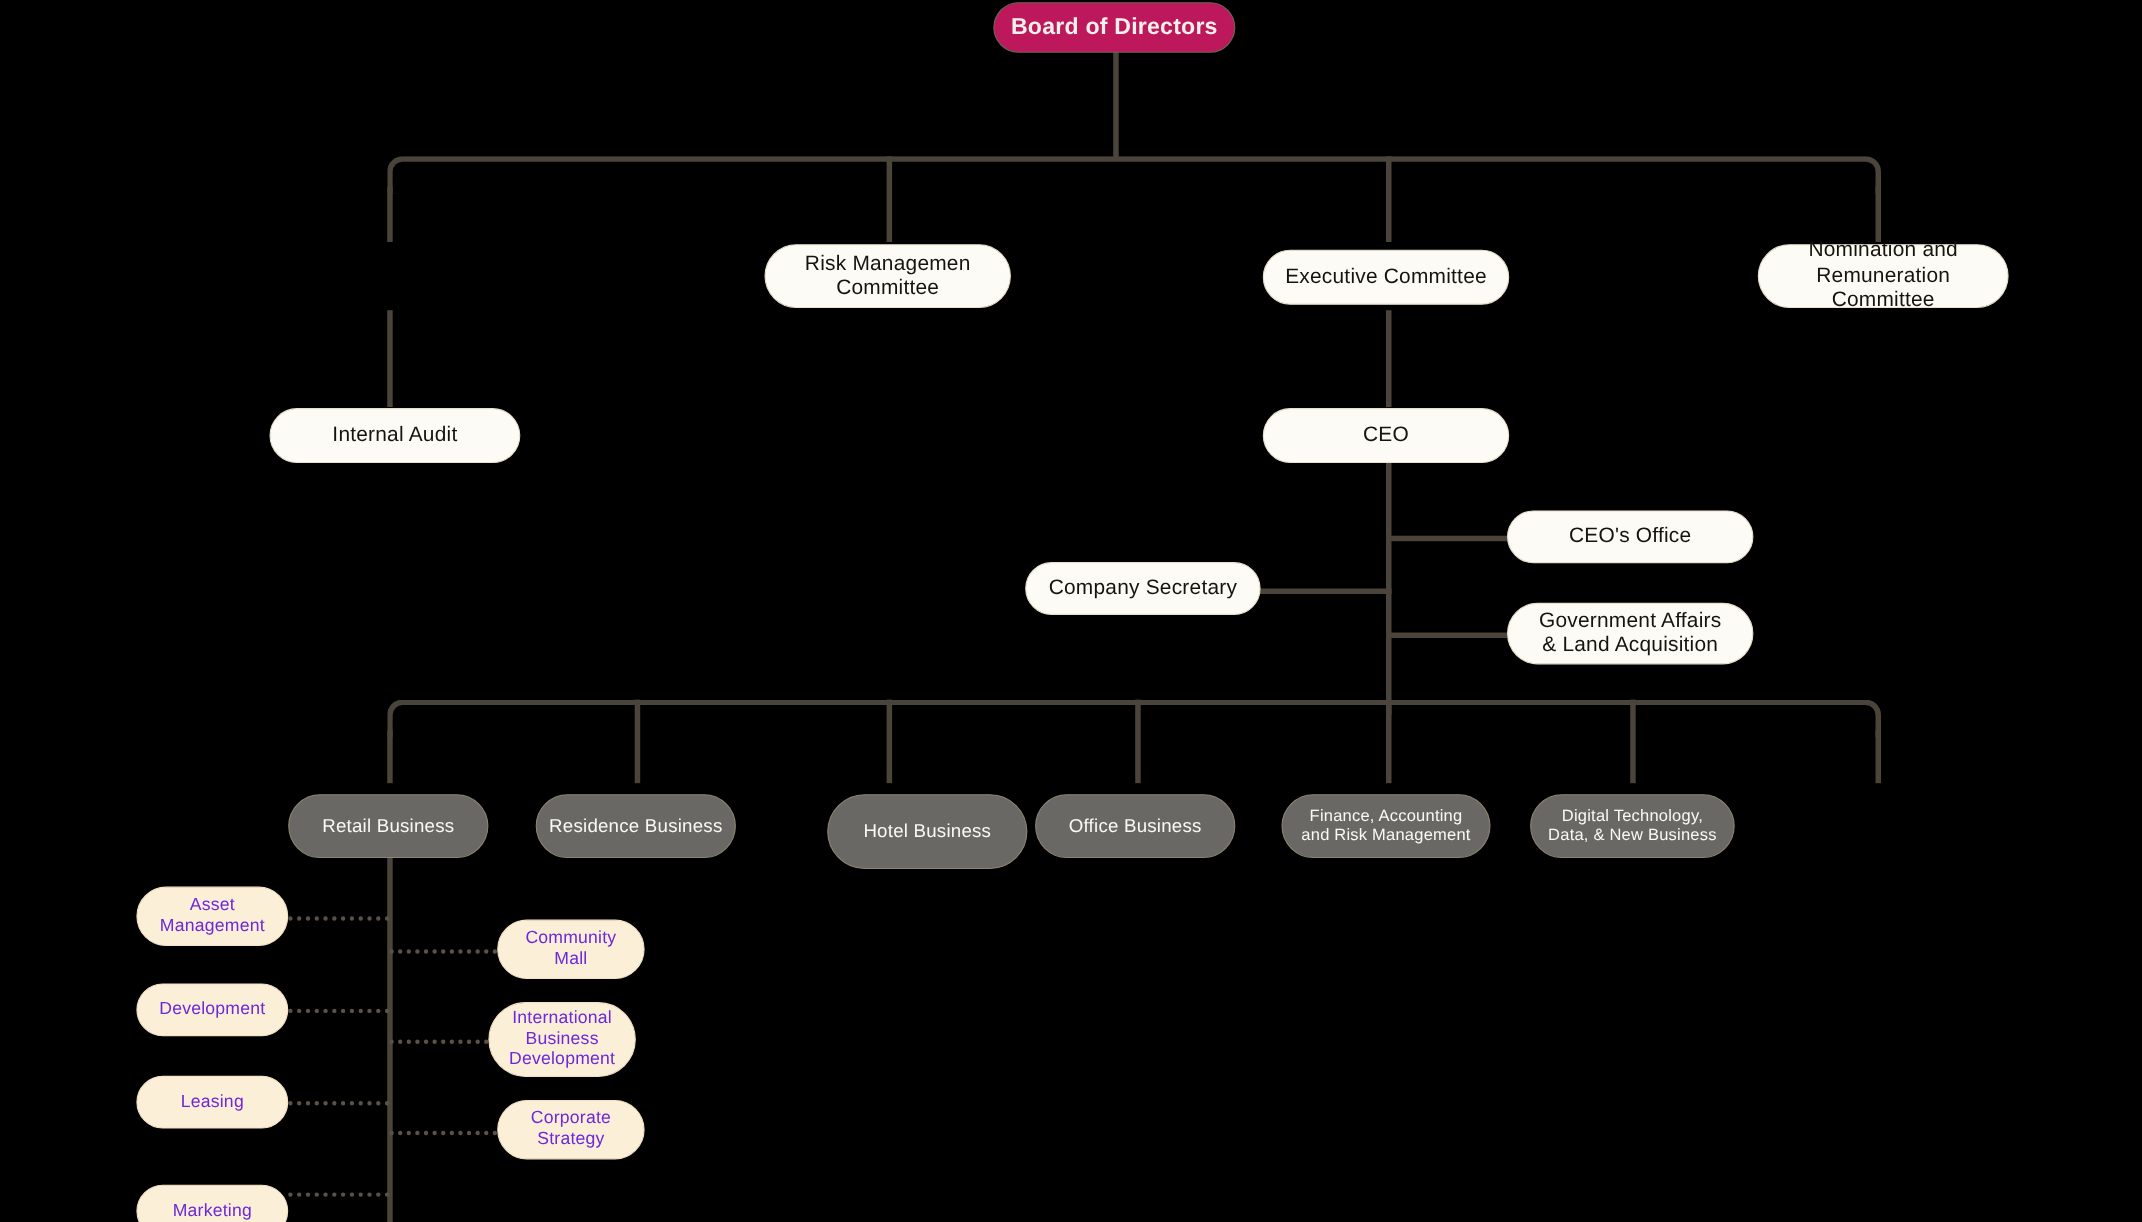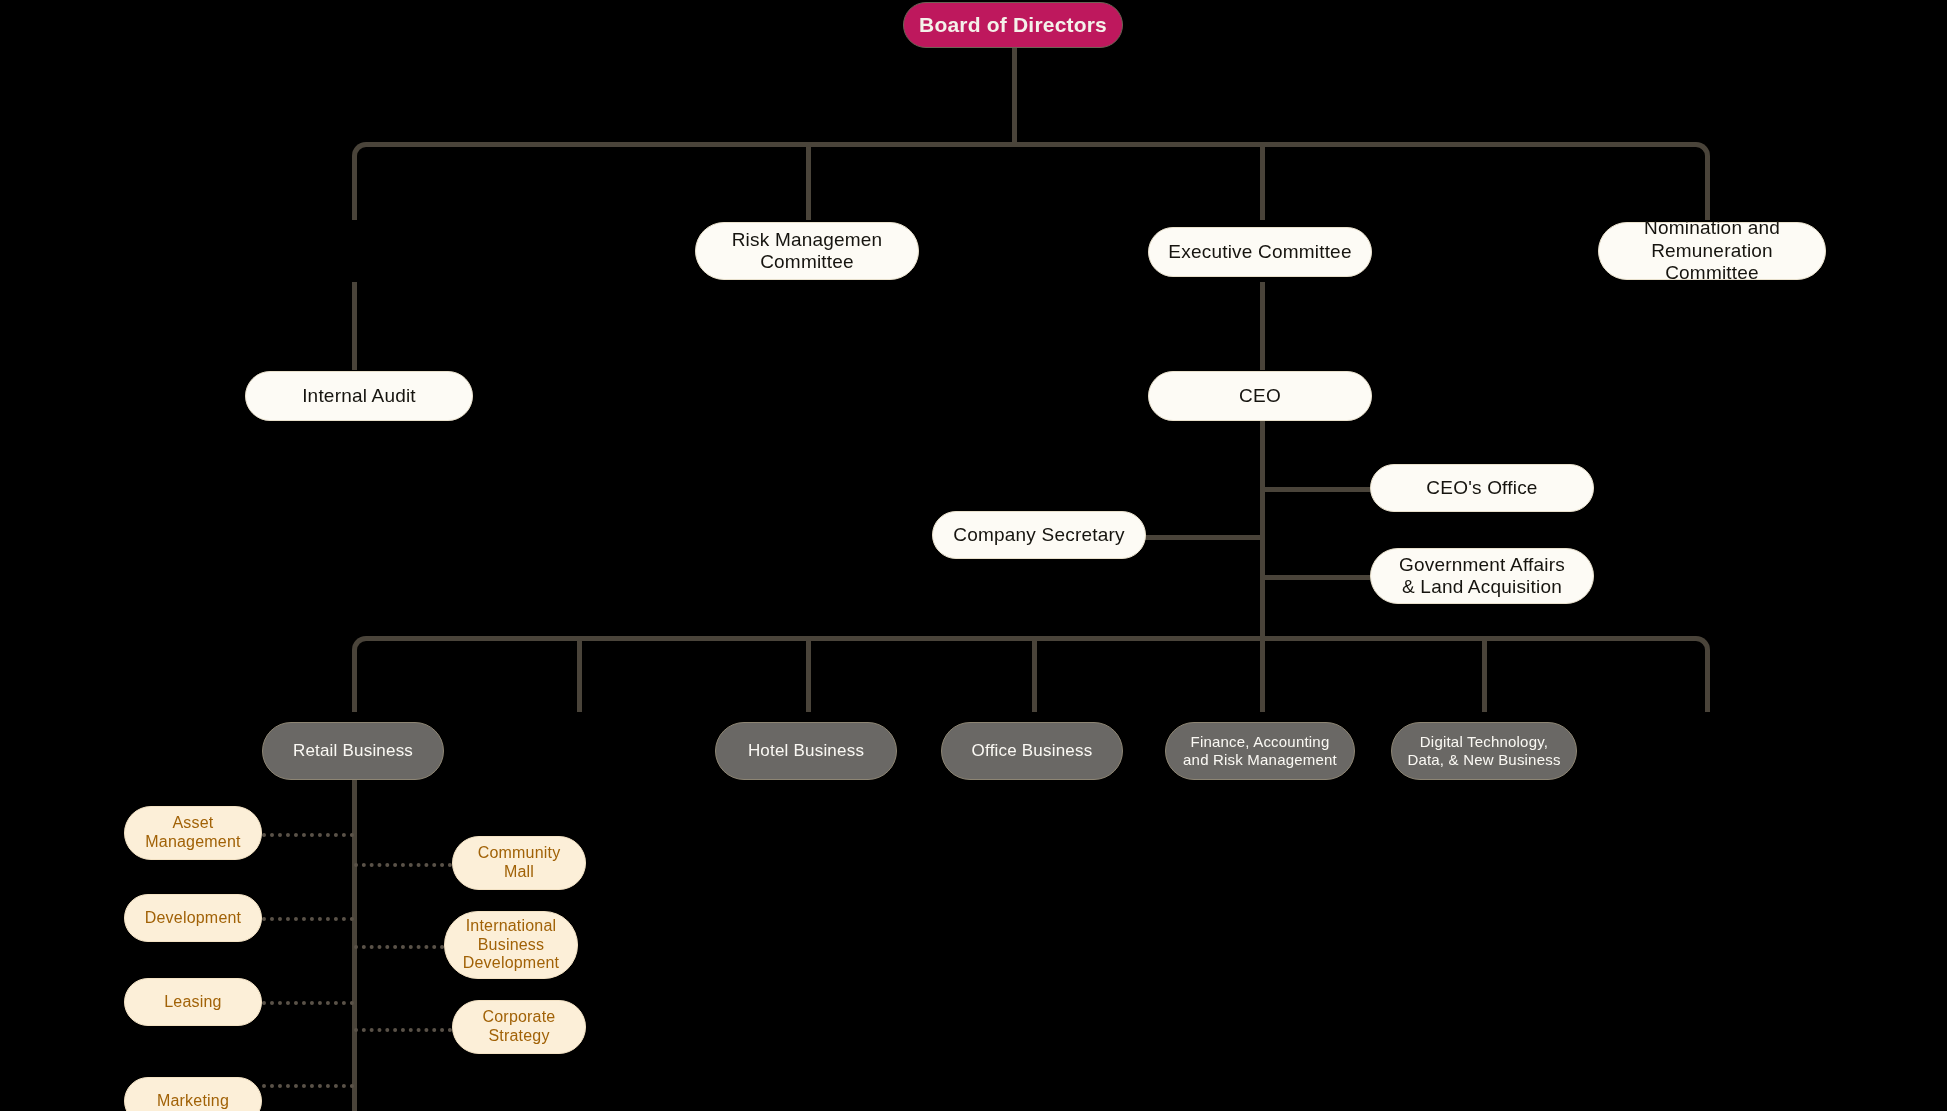--- a/index.html
+++ b/index.html
@@ -69,21 +69,21 @@
     border: 1px solid #e8e0cc;
   }
   .node-gray {
     background: #6a6865;
     color: #fbf9f4;
     font-size: 17px;
     border: 1px solid #8d8573;
   }
   .node-cream {
     background: #fcefd8;
-    color: #a16207;
+    color: #6d28d9;
     font-size: 16px;
     border: 1px solid #f3e2c4;
   }
   .node-small { font-size: 15px; }
 </style>
 </head>
 <body>
 
 <div id="canvas">
 
@@ -159,21 +159,24 @@
     <span>Government Affairs
 &amp; Land Acquisition</span>
   </div>
   <div class="node node-white" style="left:932px; top:511px; width:214px; height:48px;">
     <span>Company Secretary</span>
   </div>
 
   <div class="node node-gray" style="left:262px; top:722px; width:182px; height:58px;">
     <span>Retail Business</span>
   </div>
-  <div class="node node-gray" style="left:715px; top:722px; width:182px; height:58px;">
+  <div class="node node-gray" style="left:487px; top:722px; width:182px; height:58px;">
+    <span>Residence Business</span>
+  </div>
+  <div class="node node-gray" style="left:752px; top:722px; width:182px; height:68px;">
     <span>Hotel Business</span>
   </div>
   <div class="node node-gray" style="left:941px; top:722px; width:182px; height:58px;">
     <span>Office Business</span>
   </div>
   <div class="node node-gray node-small" style="left:1165px; top:722px; width:190px; height:58px;">
     <span>Finance, Accounting
 and Risk Management</span>
   </div>
   <div class="node node-gray node-small" style="left:1391px; top:722px; width:186px; height:58px;">

